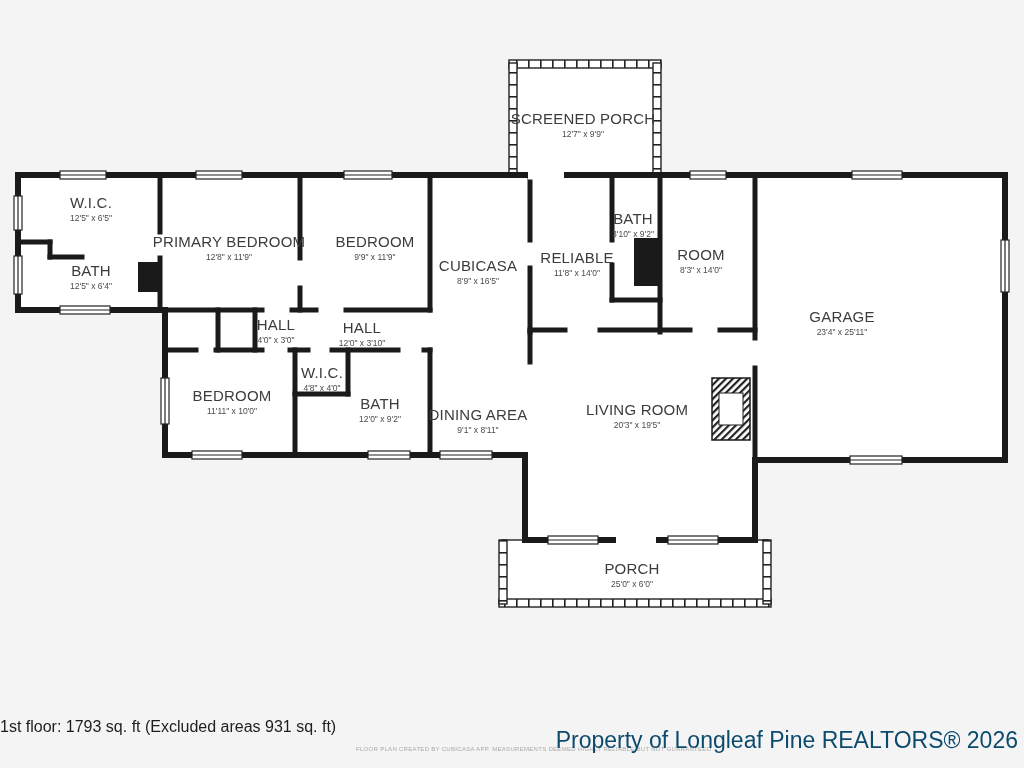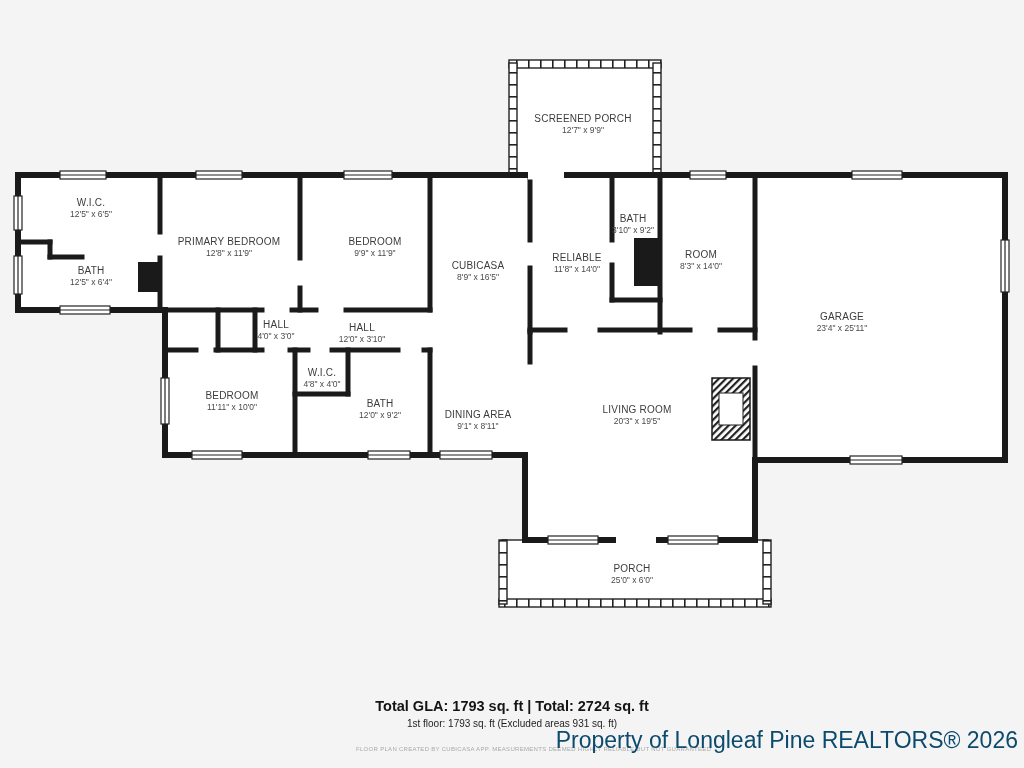--- a/index.html
+++ b/index.html
@@ -1,23 +1,23 @@
 <!DOCTYPE html>
 <html><head>
 <meta charset="utf-8">
 <style>
   html,body{margin:0;padding:0;}
   body{background:#e9e9e9;font-family:"Liberation Sans",sans-serif;}
   .screen{position:relative;width:1024px;height:768px;background:#f4f4f4;overflow:hidden;}
   svg{position:absolute;left:0;top:0;}
   .room-label{position:absolute;transform:translate(-50%,-50%);text-align:center;color:#3c3c3c;line-height:1.3;white-space:nowrap;z-index:5;}
-  .room-label .rn{font-size:10px;letter-spacing:.2px;}
+  .room-label .rn{font-size:15px;letter-spacing:.2px;}
   .room-label .rd{font-size:8.5px;color:#4a4a4a;}
   .totals{position:absolute;left:0;right:0;top:698px;text-align:center;font-size:14.5px;font-weight:bold;color:#141414;z-index:6;}
-  .floor1{position:absolute;left:0;right:0;top:718px;text-align:center;font-size:10px;color:#1d1d1d;z-index:6;}
+  .floor1{position:absolute;left:0;right:0;top:718px;font-size:16px;color:#1d1d1d;z-index:6;}
   .disclaimer{position:absolute;left:356px;top:746px;font-size:6px;letter-spacing:.3px;color:#a9a9a9;z-index:6;}
   .watermark{position:absolute;right:6px;top:727px;font-size:23px;color:#0c4a6e;z-index:7;}
 </style>
 </head>
 <body>
 
 <div class="screen">
 
   <svg width="1024" height="768" viewBox="0 0 1024 768">
     <defs>
@@ -260,18 +260,17 @@
   </div>
   <div class="room-label" style="left:637px;top:415px">
     <div class="rn">LIVING ROOM</div>
     <div class="rd">20'3" x 19'5"</div>
   </div>
   <div class="room-label" style="left:632px;top:574px">
     <div class="rn">PORCH</div>
     <div class="rd">25'0" x 6'0"</div>
   </div>
 
-  <div class="totals">Total GLA: 1793 sq. ft | Total: 2724 sq. ft</div>
   <div class="floor1">1st floor: 1793 sq. ft (Excluded areas 931 sq. ft)</div>
   <div class="disclaimer">FLOOR PLAN CREATED BY CUBICASA APP. MEASUREMENTS DEEMED HIGHLY RELIABLE BUT NOT GUARANTEED</div>
   <div class="watermark">Property of Longleaf Pine REALTORS® 2026</div>
 
 </div>
 
 </body></html>

